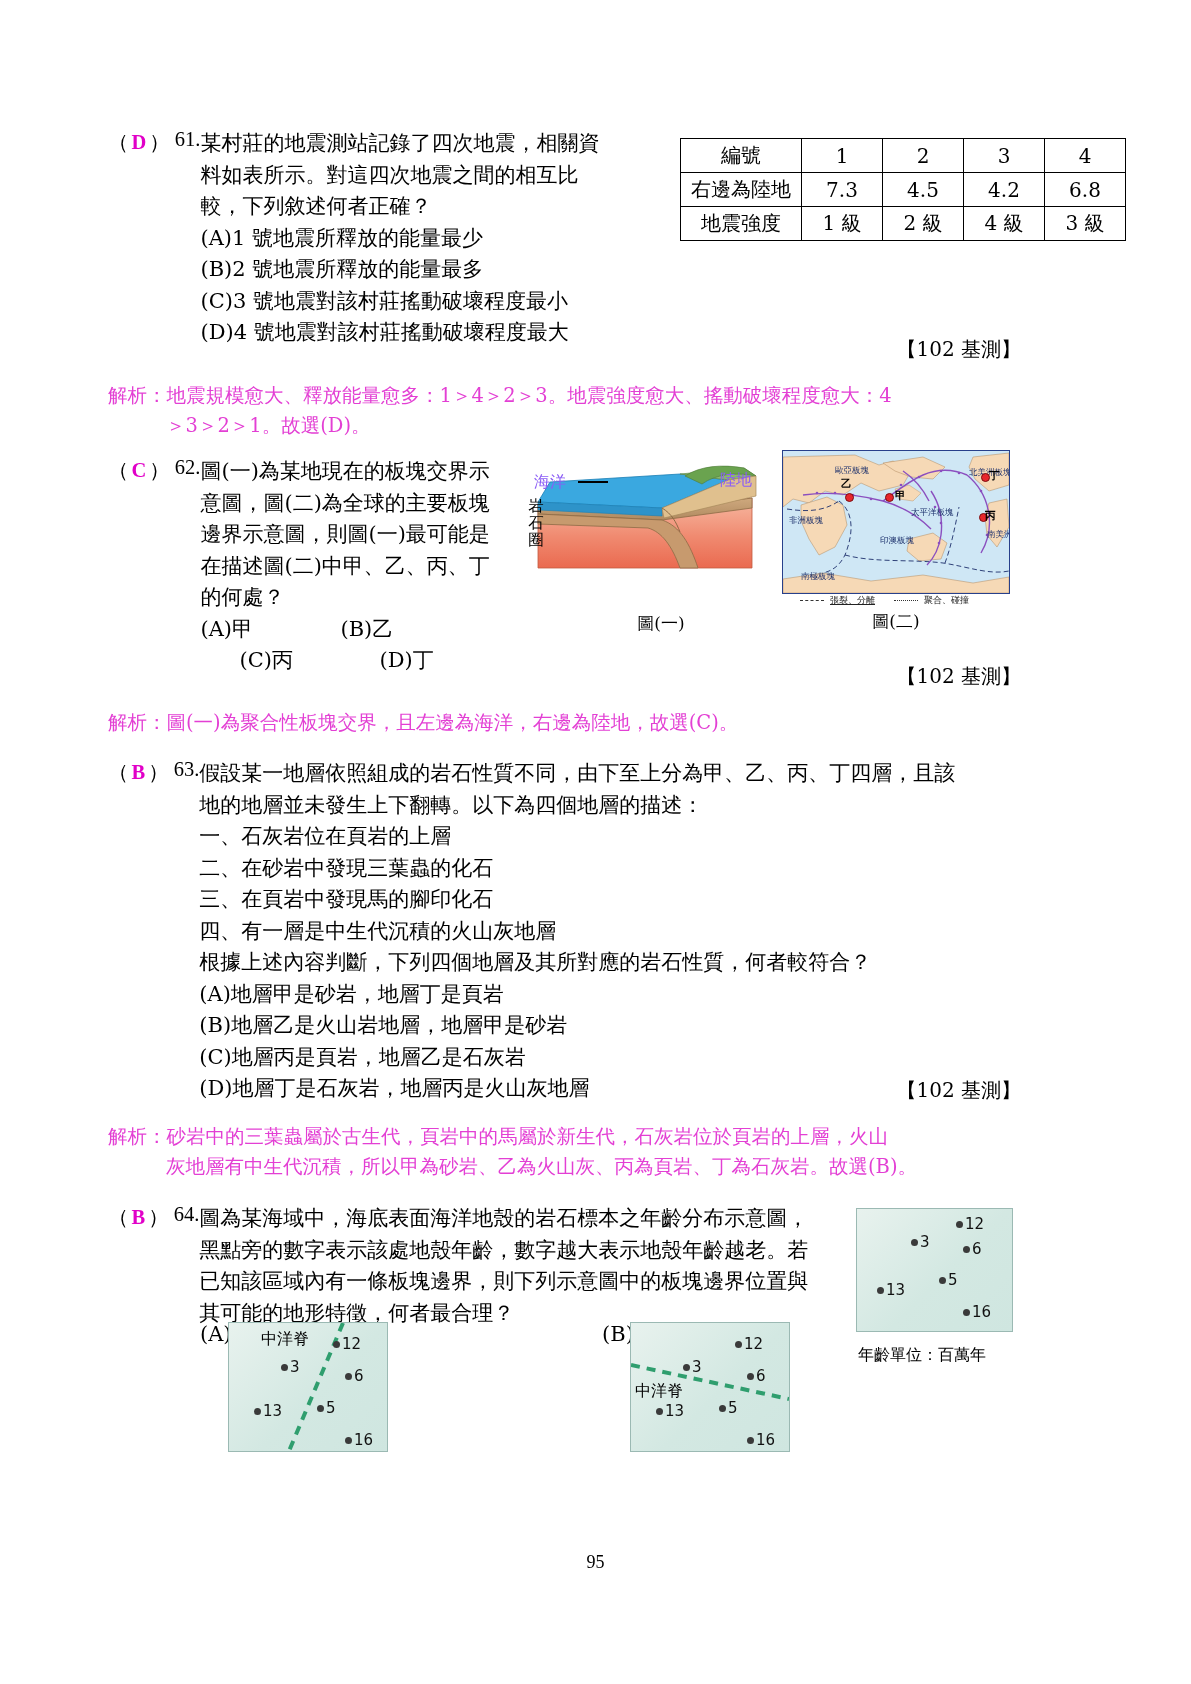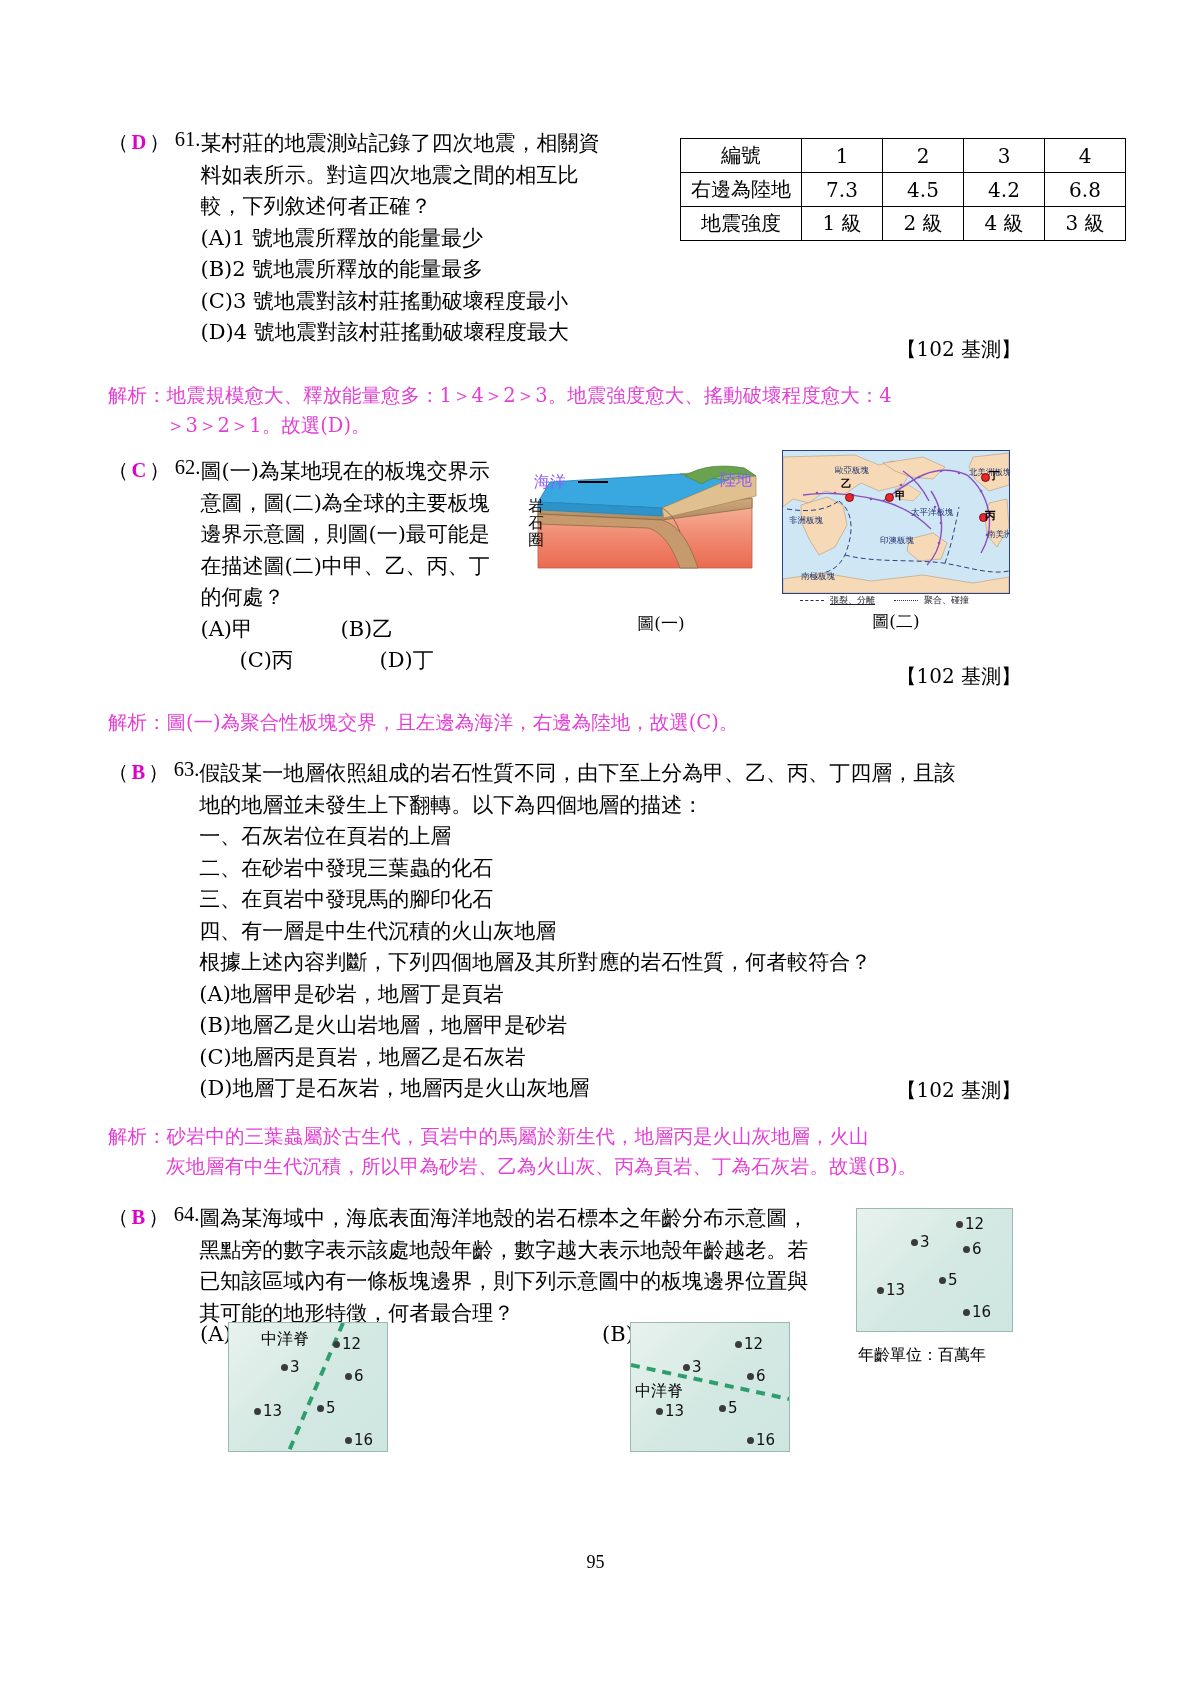--- a/index.html
+++ b/index.html
@@ -277,21 +277,21 @@
       <div>(A)地層甲是砂岩，地層丁是頁岩</div>
       <div>(B)地層乙是火山岩地層，地層甲是砂岩</div>
       <div>(C)地層丙是頁岩，地層乙是石灰岩</div>
       <div>(D)地層丁是石灰岩，地層丙是火山灰地層</div>
     </div>
   </div>
 
   <div class="source" style="top:1077px;">【102 基測】</div>
 
   <div class="expl" style="left:108px;top:1122px;">
-    <span class="hang">解析：砂岩中的三葉蟲屬於古生代，頁岩中的馬屬於新生代，地層丙是火山灰地層，火山</span>
+    <span class="hang">解析：砂岩中的三葉蟲屬於古生代，頁岩中的馬屬於新生代，石灰岩位於頁岩的上層，火山</span>
     <span class="hang ind">灰地層有中生代沉積，所以甲為砂岩、乙為火山灰、丙為頁岩、丁為石灰岩。故選(B)。</span>
   </div>
 
   <div class="qrow" style="left:108px;top:1203px;">
     <span class="ansmark">（<span class="letter">B</span>）</span>
     <span class="qnum">64.</span>
     <div class="qbody">
       <div>圖為某海域中，海底表面海洋地殼的岩石標本之年齡分布示意圖，</div>
       <div>黑點旁的數字表示該處地殼年齡，數字越大表示地殼年齡越老。若</div>
       <div>已知該區域內有一條板塊邊界，則下列示意圖中的板塊邊界位置與</div>

